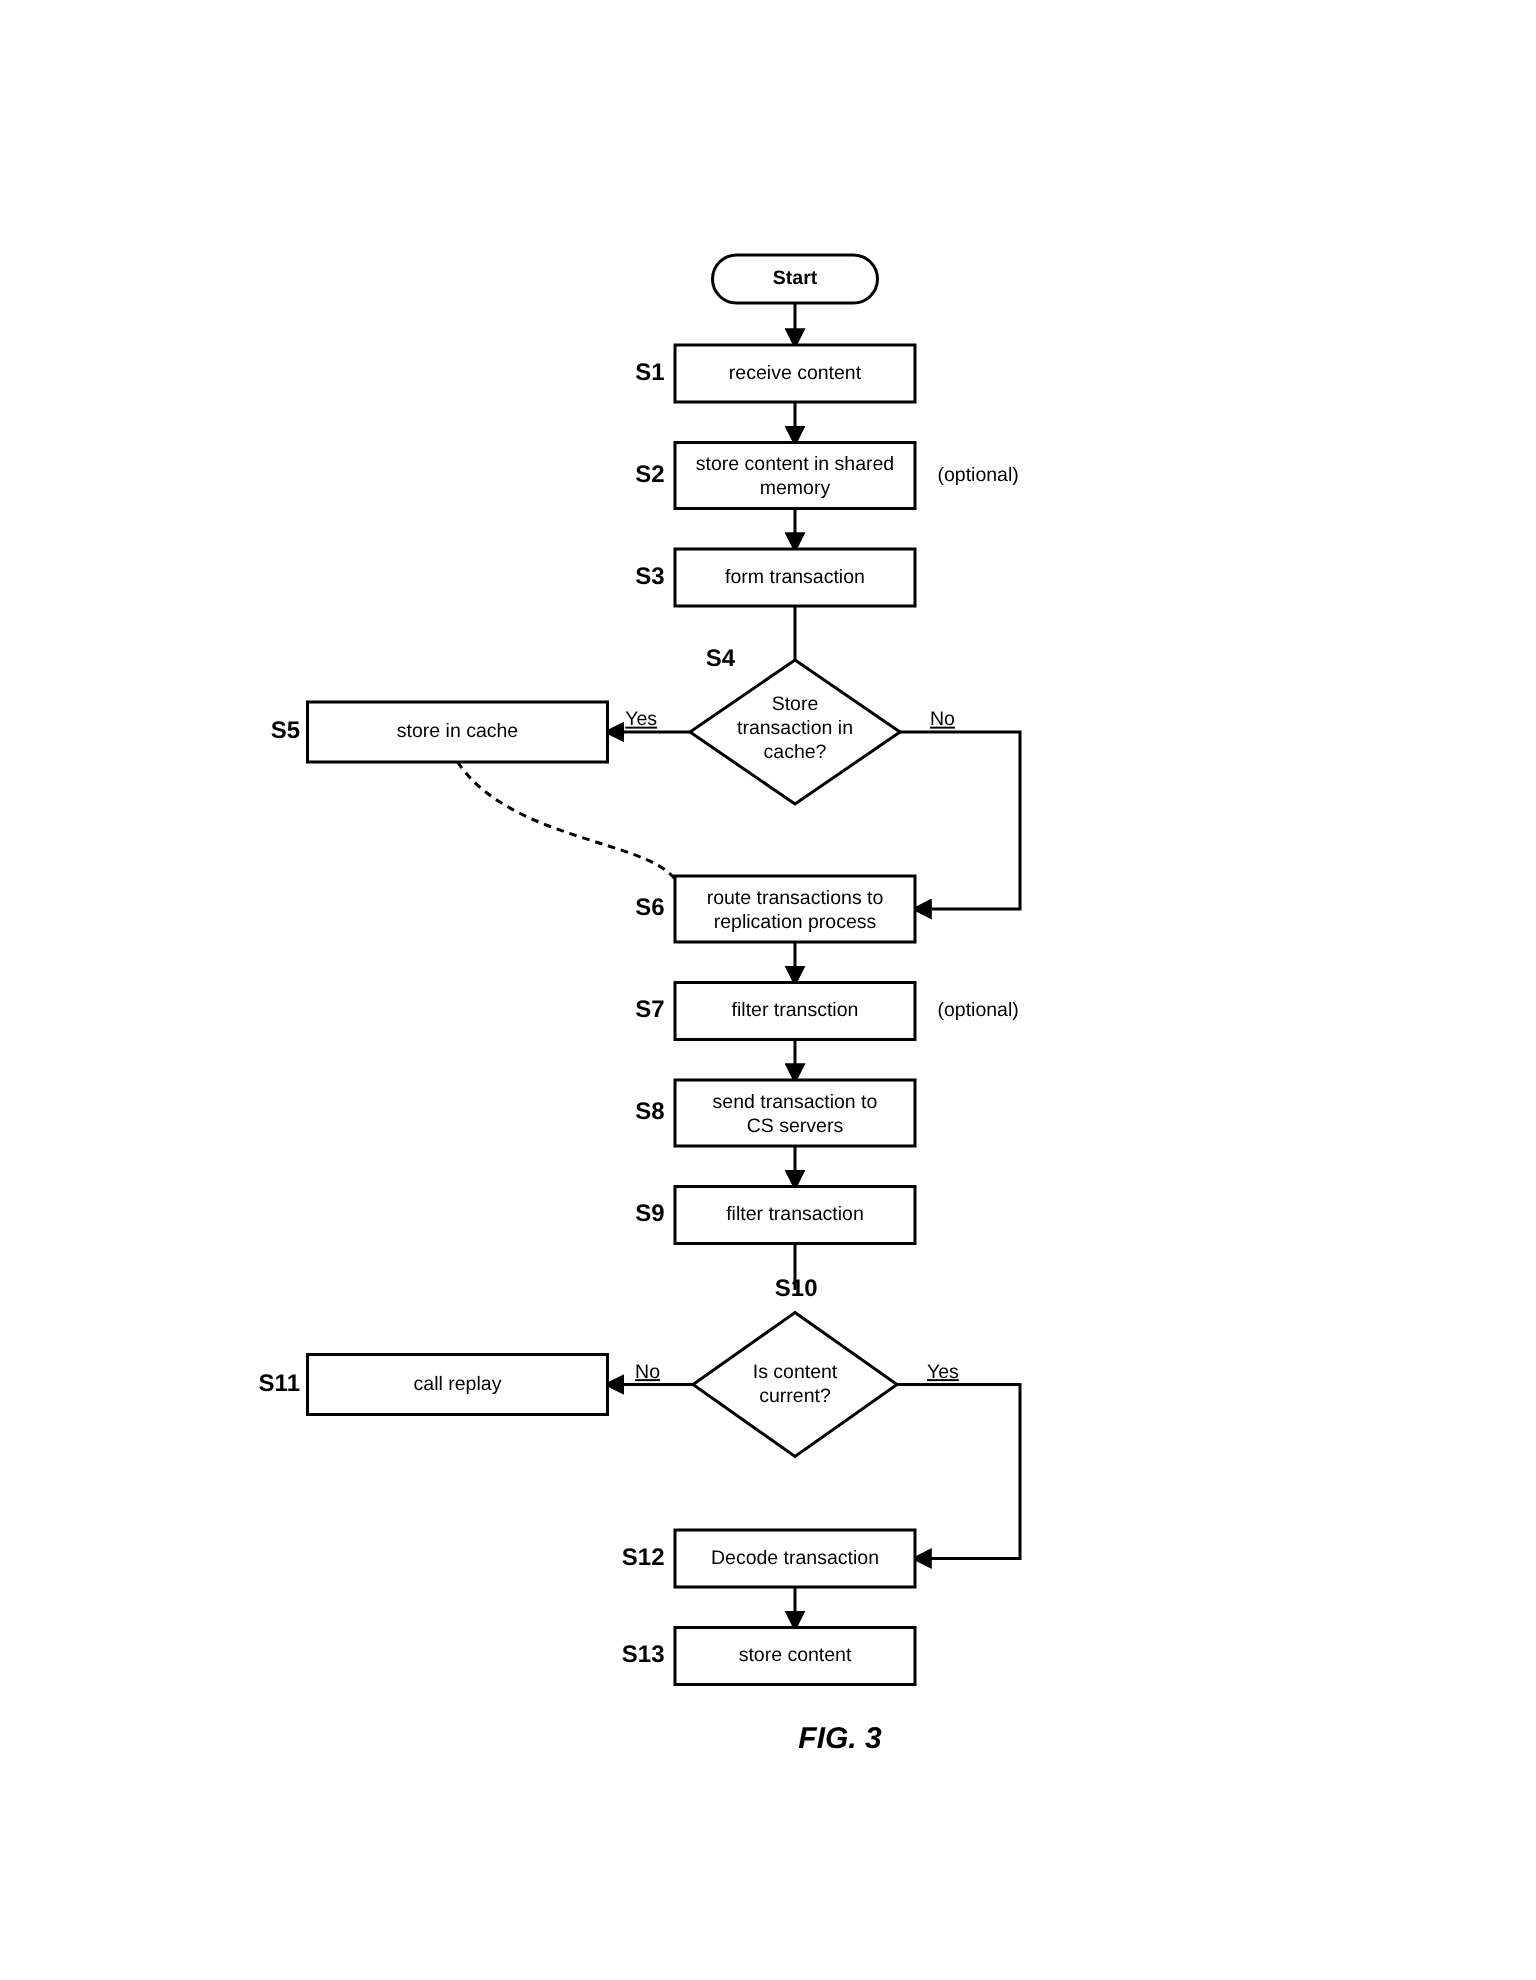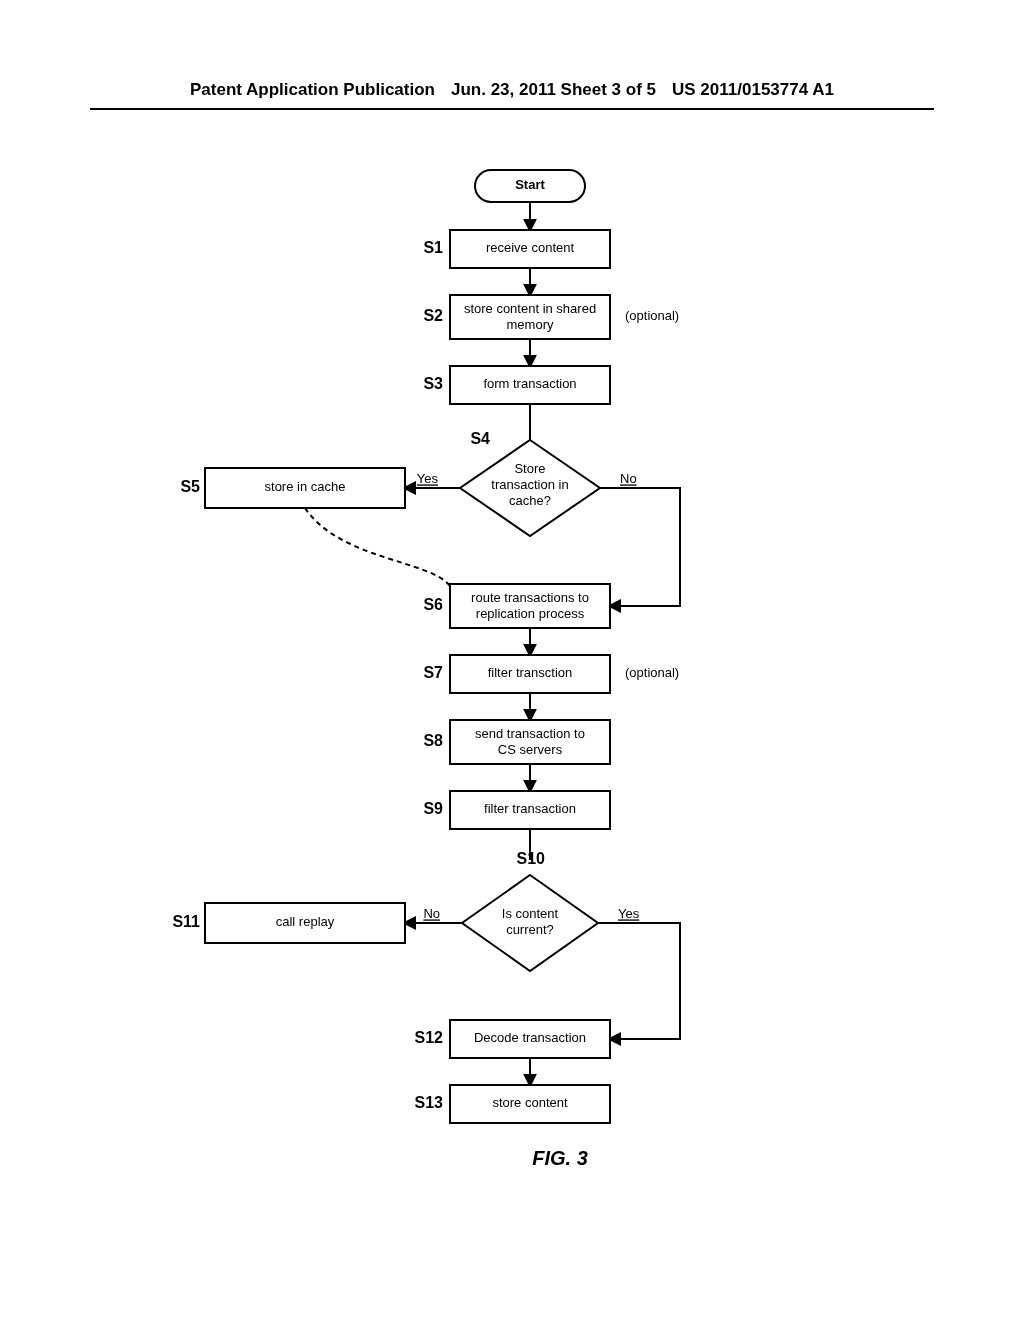--- a/index.html
+++ b/index.html
@@ -79,25 +79,20 @@
   .line {
     fill: none;
     stroke: #000;
     stroke-width: 2;
   }
 </style>
 </head>
 <body>
 
 <div class="page">
-  <div class="header">
-    <span>Patent Application Publication</span>
-    <span>Jun. 23, 2011  Sheet 3 of 5</span>
-    <span>US 2011/0153774 A1</span>
-  </div>
 
   <div class="svg-wrap">
     <svg width="1024" height="1100" viewBox="0 0 1024 1100">
       <defs>
         <marker id="arrow" viewBox="0 0 10 10" refX="8" refY="5" markerWidth="7" markerHeight="7" orient="auto-start-reverse">
           <path d="M 0 0 L 10 5 L 0 10 z" fill="#000"></path>
         </marker>
       </defs>
 
       <g>

